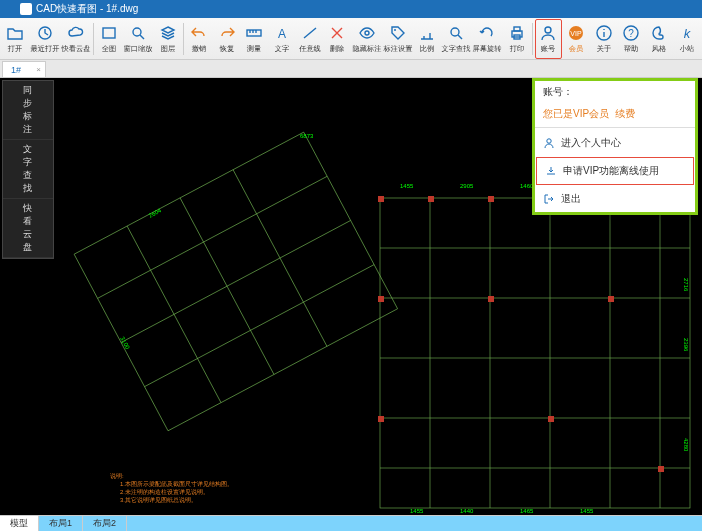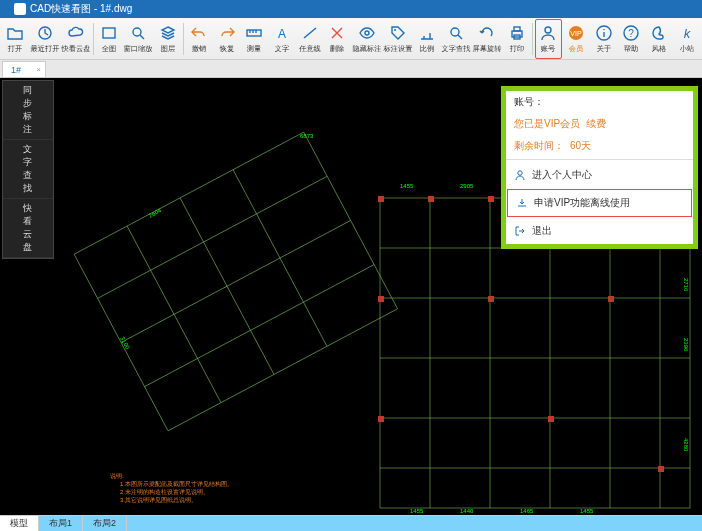--- a/index.html
+++ b/index.html
@@ -1,32 +1,32 @@
 <!DOCTYPE html>
 <html><head>
 <meta charset="utf-8">
 <style>
 *{margin:0;padding:0;box-sizing:border-box;font-family:"Microsoft YaHei",sans-serif}
 body{width:702px;height:531px;overflow:hidden;background:#000}
-.titlebar{height:18px;background:#1e6fb8;color:#fff;font-size:10px;display:flex;align-items:center;padding:0 14px}
+.titlebar{height:18px;background:#1e6fb8;color:#fff;font-size:10px;display:flex;align-items:center;padding:0 20px}
 .titlebar .icon{width:12px;height:12px;background:#fff;margin-right:4px;border-radius:2px}
 .toolbar{height:42px;background:linear-gradient(#f8f8f8,#ececec);border-bottom:1px solid #ccc;display:flex;align-items:center;padding:0 2px;gap:1px}
 .tool-btn{display:flex;flex-direction:column;align-items:center;justify-content:center;width:30px;height:40px;cursor:pointer;border-radius:2px}
 .tool-btn.highlighted{border:1px solid #e74c3c}
 .tool-btn .ico{width:18px;height:18px;display:flex;align-items:center;justify-content:center}
 .tool-btn .lbl{font-size:8px;color:#333;margin-top:1px;white-space:nowrap;transform:scale(0.9)}
 .tool-btn.vip .lbl{color:#e67e22}
 .tool-sep{width:1px;height:32px;background:#ccc;margin:0 1px}
 .tabs{height:18px;background:#e8e8e8;display:flex;align-items:flex-end;padding-left:2px;border-bottom:1px solid #ccc}
 .tab{height:16px;padding:0 24px 0 8px;background:#fff;border:1px solid #ccc;border-bottom:none;font-size:9px;color:#1e6fb8;position:relative;display:flex;align-items:center}
 .tab .x{position:absolute;right:4px;font-size:8px;color:#999}
 .workspace{position:relative;height:437px;background:#000;overflow:hidden}
 .side-panel{position:absolute;left:2px;top:2px;width:52px;background:rgba(40,40,40,.9);border:1px solid #444}
 .side-item{font-size:9px;color:#ddd;padding:3px 20px;border-bottom:1px solid #333;cursor:pointer}
-.dropdown{position:absolute;right:4px;top:8px;width:197px;background:#fff;border:5px solid #84cc16;box-shadow:2px 2px 6px rgba(0,0,0,.3);z-index:10}
+.dropdown{position:absolute;right:4px;top:0;width:166px;background:#fff;border:3px solid #84cc16;box-shadow:2px 2px 6px rgba(0,0,0,.3);z-index:10}
 .dd-row{font-size:10px;padding:4px 8px;color:#333;display:flex;align-items:center;gap:6px}
 .dd-row.orange{color:#e67e22}
 .dd-row a{color:#e67e22;cursor:pointer}
 .dd-row.menu-item{cursor:pointer;padding:6px 8px}
 .dd-row.highlighted{border:1px solid #e74c3c;margin:1px}
 .dd-sep{height:1px;background:#ddd;margin:2px 0}
 .dd-ico{width:12px;height:12px;display:inline-block}
 .cad-canvas{position:absolute;inset:0}
 .cad-canvas svg{width:100%;height:100%}
 .bottom-tabs{height:16px;background:#7dd3fc;display:flex;align-items:center;border-top:1px solid #ccc}
@@ -335,24 +335,20 @@
 
   <div class="dropdown">
     <div class="dd-row">
       <span>账号：</span>
       <span style="color:#888"></span>
     </div>
     <div class="dd-row orange">
       <span>您已是VIP会员</span>
       <a>续费</a>
     </div>
-    <div class="dd-row orange">
-      <span>剩余时间：</span>
-      <span>60天</span>
-    </div>
     <div class="dd-sep"></div>
     <div class="dd-row menu-item">
       <span class="dd-ico">
         <svg viewBox="0 0 12 12">
             <circle cx="6" cy="4" r="2.2" fill="none" stroke="#1e6fb8"></circle>
             <path d="M2 11c0-2.2 1.8-4 4-4s4 1.8 4 4" fill="none" stroke="#1e6fb8"></path>
           </svg>
       </span>
       <span>进入个人中心</span>
     </div>

